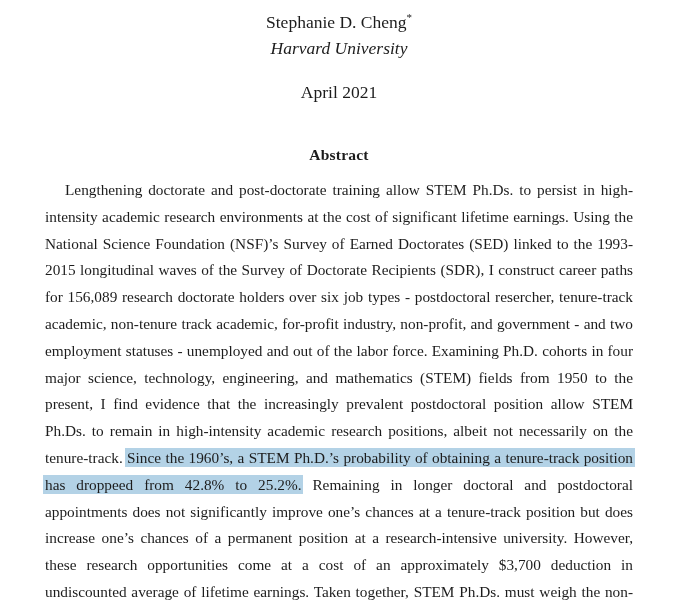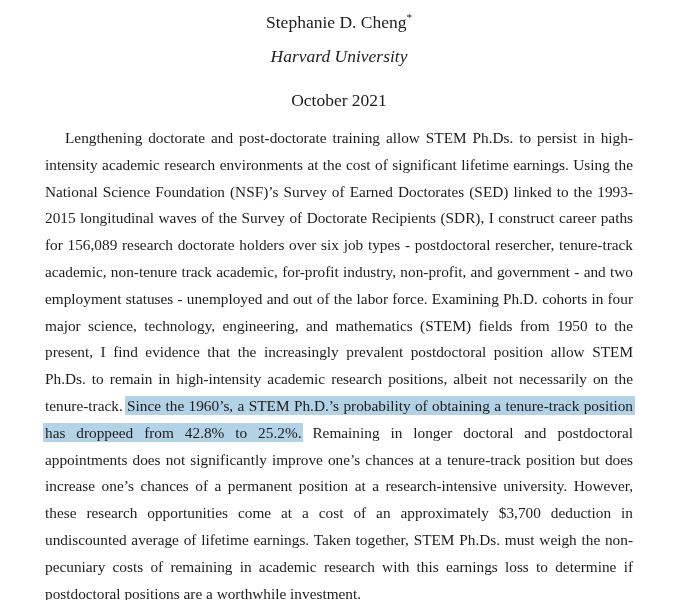--- a/index.html
+++ b/index.html
@@ -30,21 +30,21 @@
   }
   .author-mark {
     font-size: 11px;
     vertical-align: super;
     line-height: 0;
   }
   .affiliation {
     font-size: 17.5px;
     font-style: italic;
     line-height: 24px;
-    margin-top: 10px;
+    margin-top: 2px;
   }
   .date {
     font-size: 17.5px;
     line-height: 24px;
     margin-top: 20px;
   }
   .abstract-heading {
     margin-top: 42px;
     text-align: center;
     font-weight: bold;
@@ -72,21 +72,22 @@
   }
 </style>
 </head>
 <body style="color: rgb(28, 28, 28);">
 
 <div class="page">
 
   <div class="header">
     <div class="author-line"><span>Stephanie D. Cheng</span><sup class="author-mark">*</sup></div>
     <div class="affiliation">Harvard University</div>
-    <div class="date">October 2021</div>
+    <div class="date">April 2021</div>
   </div>
 
+  <div class="abstract-heading">Abstract</div>
 
   <div class="abstract-body">
     <p><span>Lengthening doctorate and post-doctorate training allow STEM Ph.Ds. to persist in high-intensity academic research environments at the cost of significant lifetime earnings. Using the National Science Foundation (NSF)’s Survey of Earned Doctorates (SED) linked to the 1993-2015 longitudinal waves of the Survey of Doctorate Recipients (SDR), I construct career paths for 156,089 research doctorate holders over six job types - postdoctoral resercher, tenure-track academic, non-tenure track academic, for-profit industry, non-profit, and government - and two employment statuses - unemployed and out of the labor force. Examining Ph.D. cohorts in four major science, technology, engineering, and mathematics (STEM) fields from 1950 to the present, I find evidence that the increasingly prevalent postdoctoral position allow STEM Ph.Ds. to remain in high-intensity academic research positions, albeit not necessarily on the tenure-track. </span><span class="hl" style="background-color: rgb(179, 210, 230);">Since the 1960’s, a STEM Ph.D.’s probability of obtaining a tenure-track position has droppeed from 42.8% to 25.2%.</span><span> Remaining in longer doctoral and postdoctoral appointments does not significantly improve one’s chances at a tenure-track position but does increase one’s chances of a permanent position at a research-intensive university. However, these research opportunities come at a cost of an approximately $3,700 deduction in undiscounted average of lifetime earnings. Taken together, STEM Ph.Ds. must weigh the non-pecuniary costs of remaining in academic research with this earnings loss to determine if postdoctoral positions are a worthwhile investment.</span></p>
   </div>
 
 </div>
 
 </body></html>

